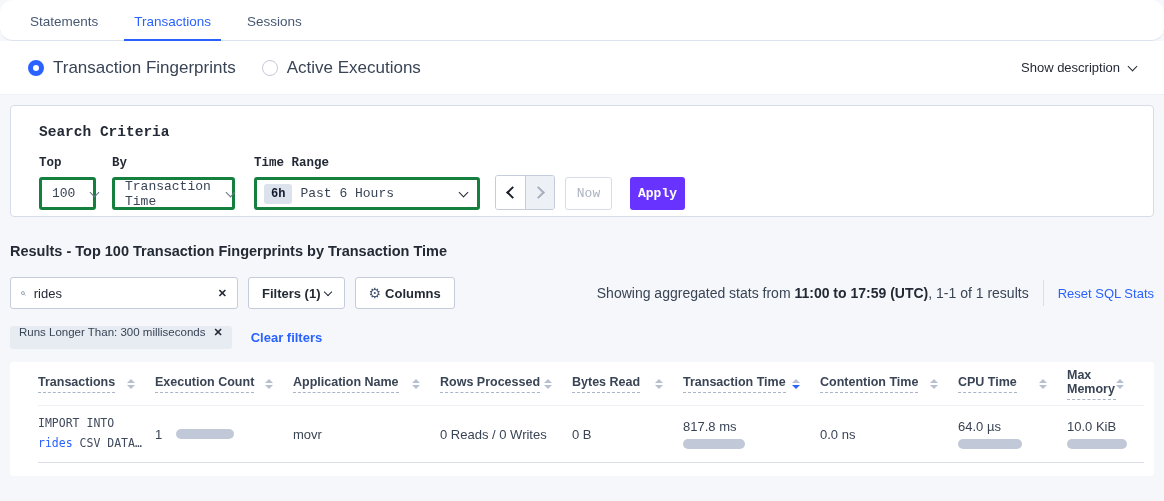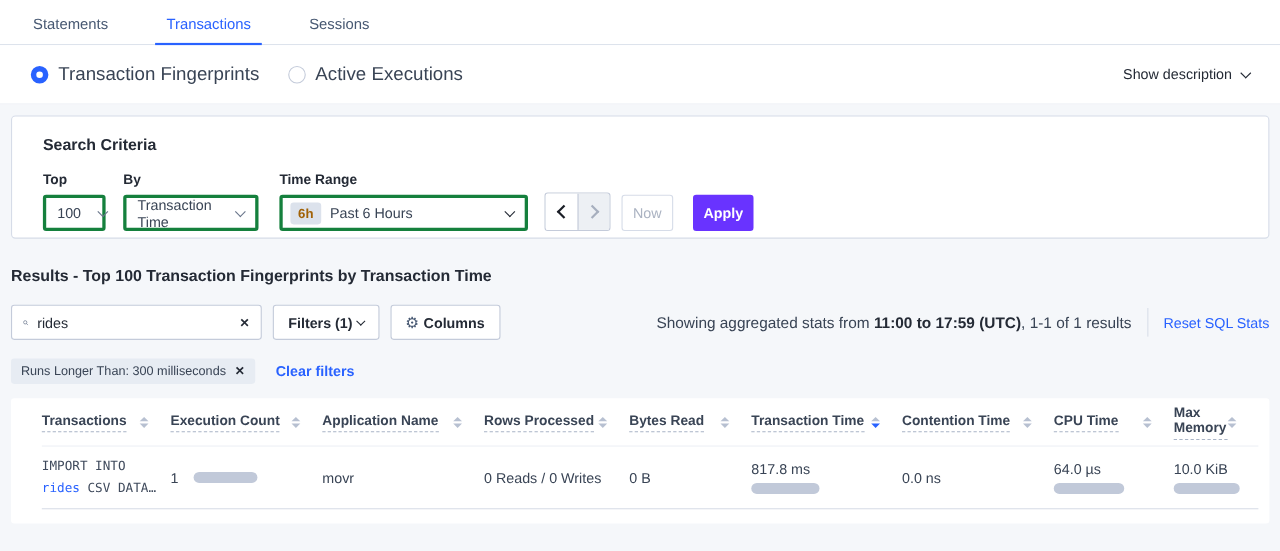--- a/index.html
+++ b/index.html
@@ -1,50 +1,50 @@
 <!DOCTYPE html>
 <html><head>
 <meta charset="utf-8">
 <style>
   * { margin:0; padding:0; box-sizing:border-box; }
   html,body { background:#F5F7FA; }
   body { font-family:"Liberation Sans", sans-serif; color:#394455; }
   .app { width:1164px; height:501px; background:#F5F7FA; overflow:hidden; position:relative; }
 
   
-  .tabbar { background:#fff; height:41px; display:flex; align-items:flex-end; padding-left:28px; gap:49px; border-bottom:1px solid #DDE3EC; }
+  .tabbar { background:#fff; height:41px; display:flex; align-items:flex-end; padding-left:28px; gap:32px; border-bottom:1px solid #DDE3EC;border-radius:13px; }
   .tab { font-size:13.5px; color:#475872; padding:10px 2px 11px; cursor:pointer; position:relative; }
   .tab.active { color:#2962FF; font-weight:500; }
   .tab.active::after { content:""; position:absolute; left:-8px; right:-8px; bottom:-1px; height:2px; background:#2962FF; }
 
   
   .radio-row { background:#fff; height:54px; display:flex; align-items:center; padding:0 28px; border-bottom:1px solid #EDF0F5; }
   .radio-opt { display:flex; align-items:center; gap:9px; margin-right:26px; cursor:pointer; }
   .radio-circle { width:16px; height:16px; border-radius:50%; background:#fff; border:1px solid #C4CBDA; }
   .radio-circle.on { border:5px solid #2962FF; }
   .radio-label { font-size:17px; color:#394455; }
   .show-desc { margin-left:auto; display:flex; align-items:center; gap:9px; font-size:13px; color:#242A35; cursor:pointer; }
 
   .content { padding:0 10px; }
 
   
   .card { background:#fff; border:1px solid #D6DCE8; border-radius:4px; }
-  .criteria-card { margin-top:10px; height:112px; padding:18px 28px 0; }
+  .criteria-card { margin-top:10px; height:112px; padding:18px 28px 0;font-family:Liberation Mono, monospace; }
   .criteria-title { font-size:14.5px; font-weight:bold; color:#242A35; }
   .criteria-controls { display:flex; margin-top:16px; align-items:flex-end; }
   .field { display:flex; flex-direction:column; gap:7px; }
   .field-label { font-size:12.5px; font-weight:bold; color:#242A35; }
   .select { height:33px; border:3px solid #15803d; border-radius:3px; background:#fff; display:flex; align-items:center; padding:0 10px; gap:8px; font-size:13px; color:#394455; cursor:pointer; }
   .sel-top { width:57px; margin-right:16px; }
   .sel-by { width:123px; margin-right:19px; }
   .sel-time { width:226px; padding-left:7px; }
   .chev { width:7px; height:7px; border-right:1.5px solid #69758A; border-bottom:1.5px solid #69758A; transform:rotate(45deg); margin-top:-3px; flex:none; }
   .chev.dark { border-color:#242A35; }
   .spacer { flex:1; }
-  .badge-6h { background:#DCE2EC; border-radius:3px; font-size:12px; font-weight:bold; color:#a16207; padding:3px 7px; }
+  .badge-6h { background:#DCE2EC; border-radius:3px; font-size:12px; font-weight:bold; color:#0f172a; padding:3px 7px; }
   .arrow-group { display:flex; height:35px; border:1px solid #C4CBDA; border-radius:3px; overflow:hidden; margin-left:15px; }
   .arrow-btn { width:29px; display:flex; align-items:center; justify-content:center; background:#fff; cursor:pointer; }
   .arrow-btn.disabled { background:#EDF0F4; border-left:1px solid #C4CBDA; cursor:default; }
   .chev-left { width:9px; height:9px; border-right:2.5px solid #1A1E26; border-bottom:2.5px solid #1A1E26; transform:rotate(135deg); margin-left:3px; }
   .chev-right { width:9px; height:9px; border-right:2px solid #A7AFBE; border-bottom:2px solid #A7AFBE; transform:rotate(-45deg); margin-right:3px; }
   .now-btn { height:33px; width:47px; margin-left:10px; background:#fff; border:1px solid #D6DCE8; border-radius:3px; color:#ABB3C2; font-size:13px; display:flex; align-items:center; justify-content:center; cursor:default; }
   .apply-btn { height:33px; width:55px; margin-left:18px; background:#6933FF; border:none; border-radius:3px; color:#fff; font-size:13px; font-weight:bold; display:flex; align-items:center; justify-content:center; cursor:pointer;text-align:center; }
 
   
   .results-heading { margin-top:26px; font-size:14.5px; font-weight:bold; color:#242A35; }
@@ -53,21 +53,21 @@
   .search-box input { border:none; outline:none; flex:1; font-size:13px; color:#242A35; font-family:"Liberation Sans", sans-serif; background:transparent; }
   .clear-x { font-size:11px; color:#242A35; cursor:pointer; font-weight:bold; }
   .btn { height:32px; background:#fff; border:1px solid #C4CBDA; border-radius:3px; display:flex; align-items:center; gap:4px; padding:0 13px; font-size:13px; font-weight:bold; color:#242A35; margin-left:10px; cursor:pointer; }
   .gear { font-size:14px; color:#475872; font-weight:normal; line-height:1; }
   .stats-text { margin-left:auto; font-size:14px; color:#394455; }
   .stats-text b { color:#242A35; }
   .vdivider { width:1px; height:26px; background:#D9DEE8; margin:0 14px; }
   .reset-link { font-size:13px; color:#2962FF; cursor:pointer; white-space:nowrap; }
 
   .chip-row { margin-top:17px; display:flex; align-items:center; }
-  .chip { background:#E7ECF3; border-radius:3px; height:23px; display:flex; align-items:center; padding:0 9px; font-size:11.5px; color:#394455; gap:8px; }
+  .chip { background:#E7ECF3; border-radius:3px; height:23px; display:flex; align-items:flex-start; padding:0 9px; font-size:11.5px; color:#394455; gap:8px; }
   .chip-x { font-size:11px; font-weight:bold; color:#242A35; cursor:pointer; }
   .clear-filters { margin-left:19px; font-size:13px; font-weight:bold; color:#2962FF; cursor:pointer; }
 
   
   .table-card { margin-top:13px; background:#fff; border-radius:3px; padding:0 10px 13px 28px; }
   .thead { display:flex; align-items:center; height:44px; border-bottom:1px solid #EDF0F5; }
   .th { display:flex; align-items:center; justify-content:space-between; padding-right:20px; cursor:pointer; }
   .th-label { font-size:12.5px; font-weight:bold; color:#394455; border-bottom:1px dashed #A9B4C6; padding-bottom:3px; }
   .sorter { display:flex; flex-direction:column; gap:2px; align-items:center; }
   .car-up { width:0; height:0; border-left:4px solid transparent; border-right:4px solid transparent; border-bottom:4px solid #B7C0D1; }

